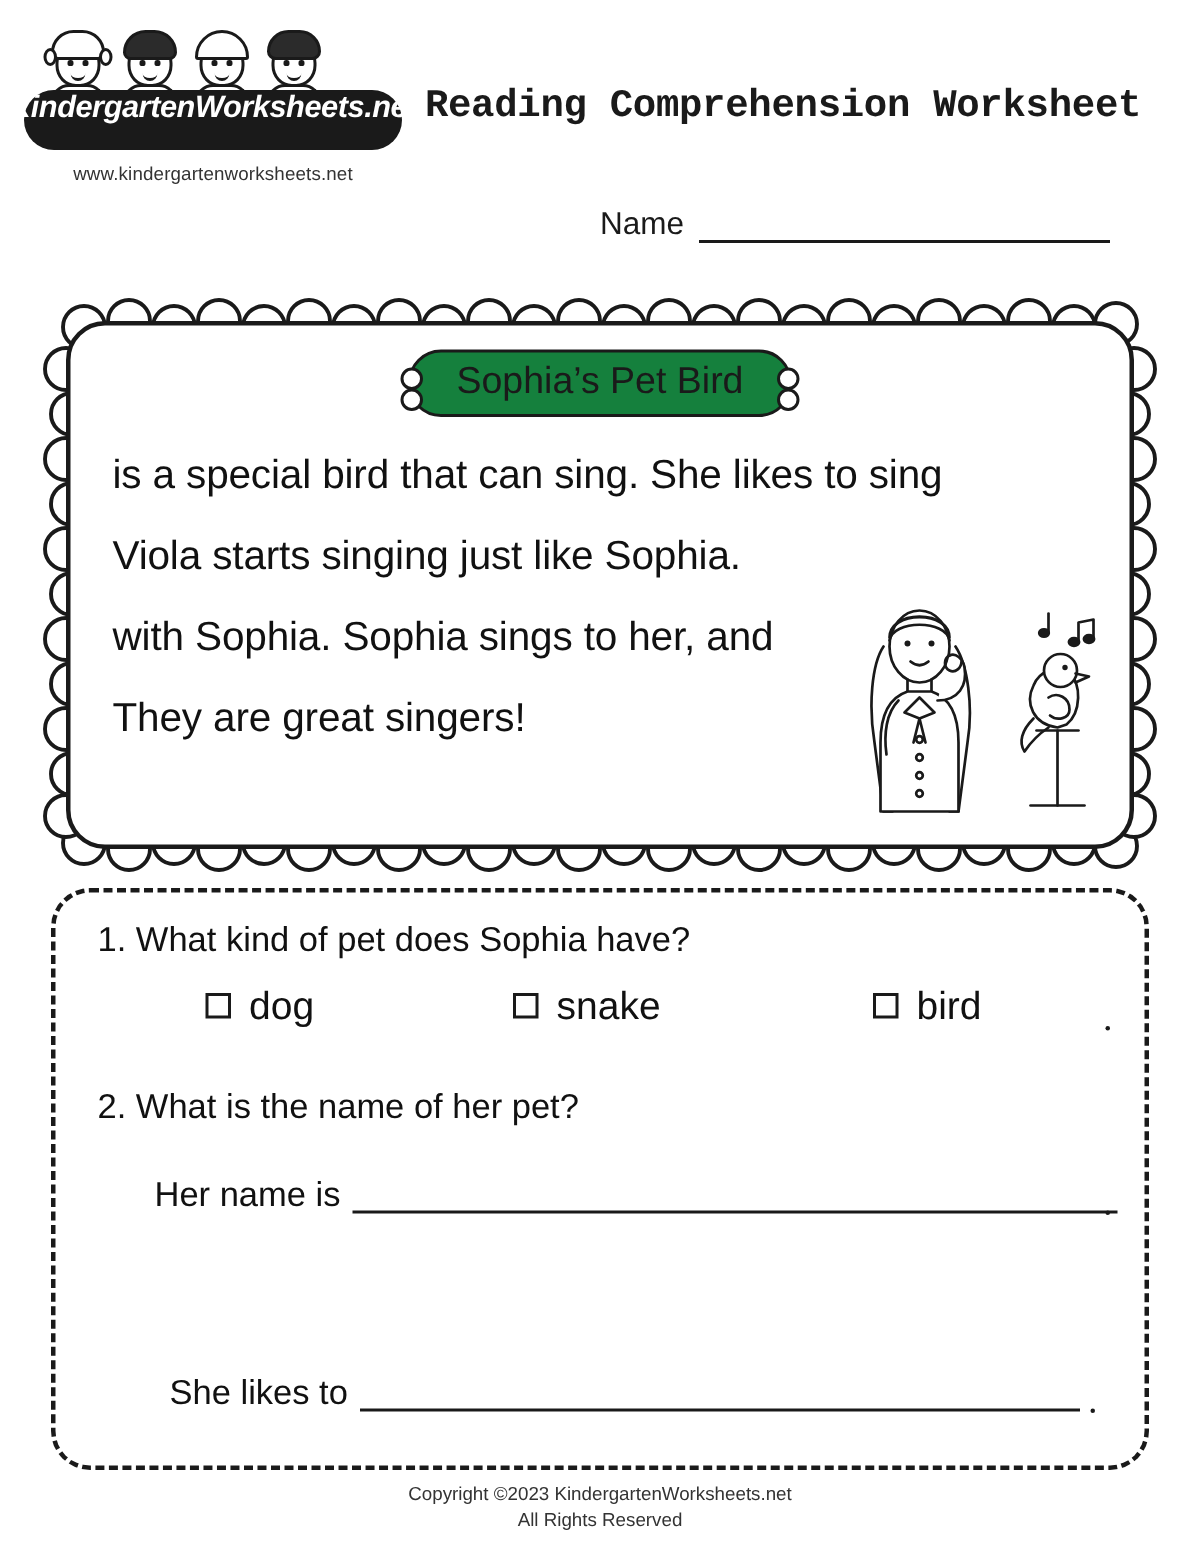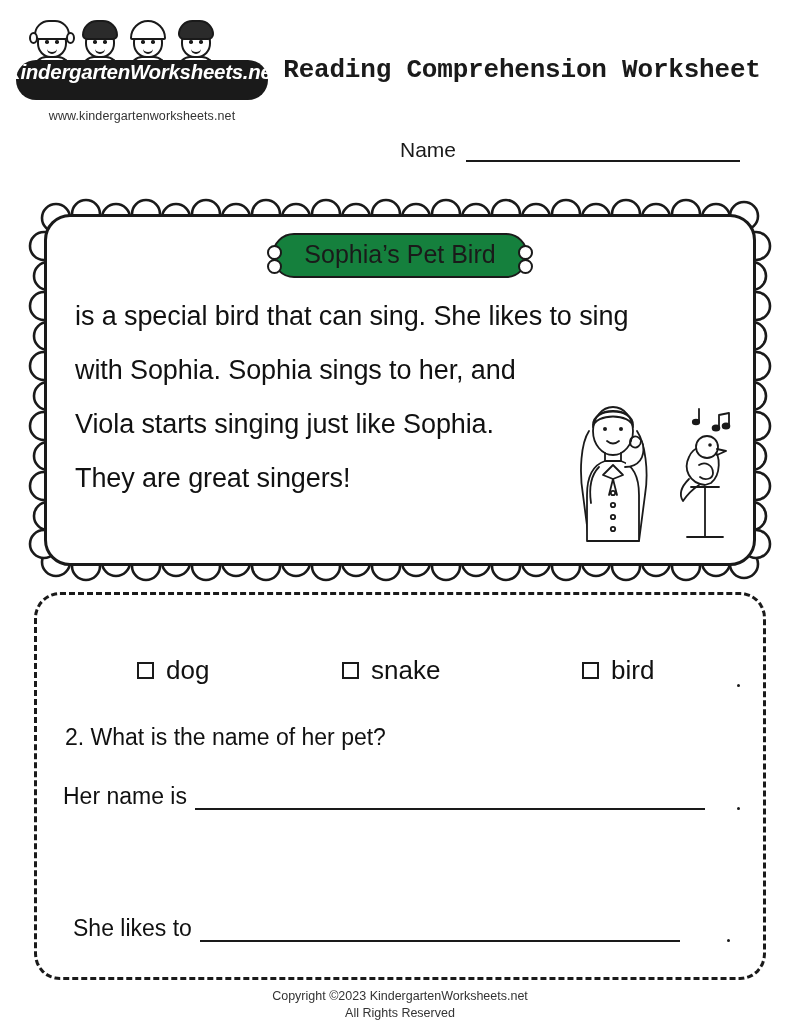--- a/index.html
+++ b/index.html
@@ -276,21 +276,22 @@
     background: #ffffff;
   }
   .choice.c1 { width: 205px; }
   .choice.c2 { width: 240px; }
   .q2 { left: 28px; top: 129px; }
   .q3 { left: 28px; top: 261px; }
 
   .answer-row {
     position: absolute;
     display: flex;
-    align-items: flex-end;
+    align-items: flex-start;
+    margin-left: 40px;
   }
   .answer-row .prefix {
     font-size: 23px;
     color: #111111;
     padding-right: 8px;
     white-space: nowrap;
   }
   .answer-row .line {
     border-bottom: 2px solid #1a1a1a;
     height: 24px;
@@ -464,22 +465,22 @@
         <span class="bump" style="left:-7px; top:10px;"></span>
         <span class="bump" style="left:-7px; top:24px;"></span>
         <span class="bump" style="right:-7px; top:10px;"></span>
         <span class="bump" style="right:-7px; top:24px;"></span>
         <span>Sophia’s Pet Bird</span>
       </div>
     </div>
 
     <div class="story-text">
       <div>is a special bird that can sing. She likes to sing</div>
+      <div>Viola starts singing just like Sophia.</div>
       <div>with Sophia. Sophia sings to her, and</div>
-      <div>Viola starts singing just like Sophia.</div>
       <div>They are great singers!</div>
     </div>
 
     <svg class="illus" viewBox="0 0 180 160">
       <g fill="none" stroke="#1a1a1a" stroke-width="1.8" stroke-linecap="round" stroke-linejoin="round">
 
         <path d="M30 40 C22 52 20 80 24 104 L30 150 L36 150 L34 110" fill="#ffffff"></path>
         <path d="M78 40 C86 52 90 80 86 104 L80 150 L74 150 L76 110" fill="#ffffff"></path>
 
         <ellipse cx="54" cy="40" rx="20" ry="24" fill="#ffffff"></ellipse>
@@ -528,20 +529,21 @@
         <path d="M140 30 L140 18"></path>
         <ellipse cx="137" cy="31" rx="3.2" ry="2.4" fill="#1a1a1a" stroke="#1a1a1a"></ellipse>
       </g>
     </svg>
 
   </div>
 </div>
 
 <div class="q-box">
 
+  <div class="q q1">1. What kind of pet does Sophia have?</div>
 
   <div class="choices">
     <label class="choice c1">
       <span class="cbox"></span>
       <span>dog</span>
     </label>
     <label class="choice c2">
       <span class="cbox"></span>
       <span>snake</span>
     </label>

